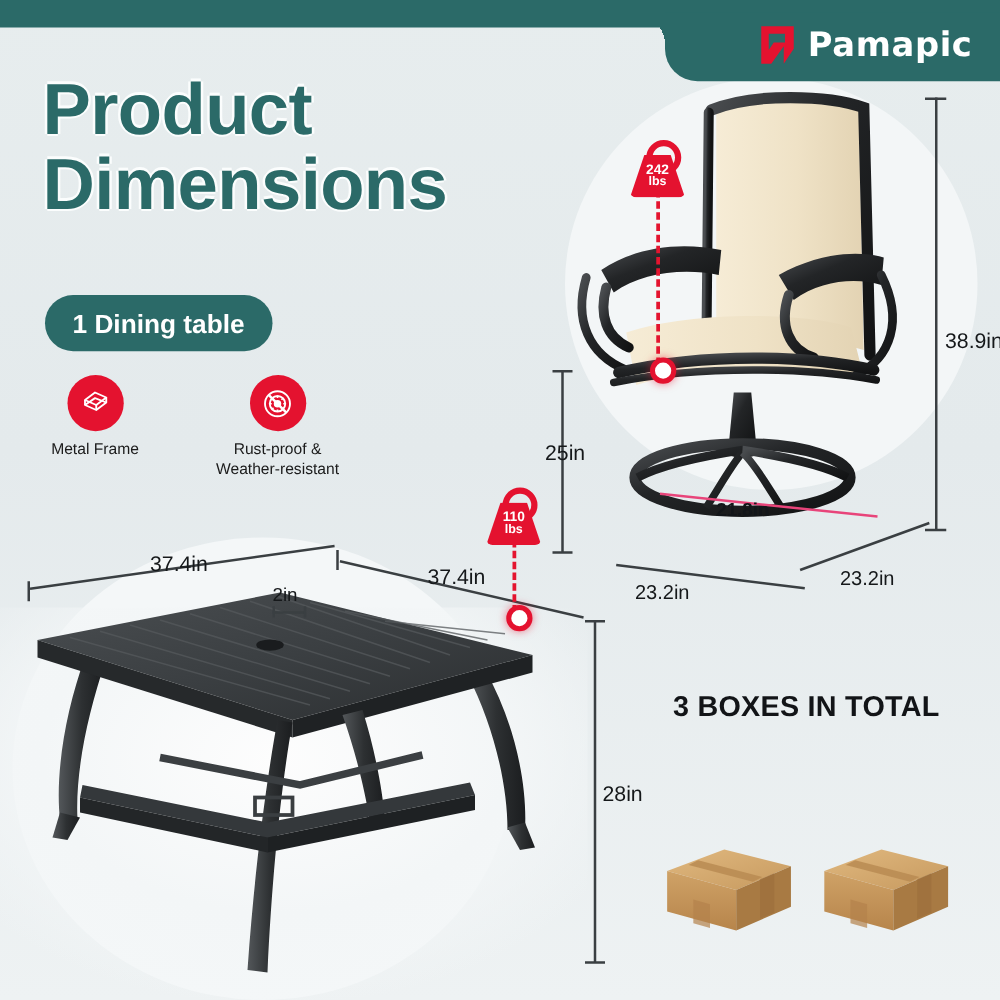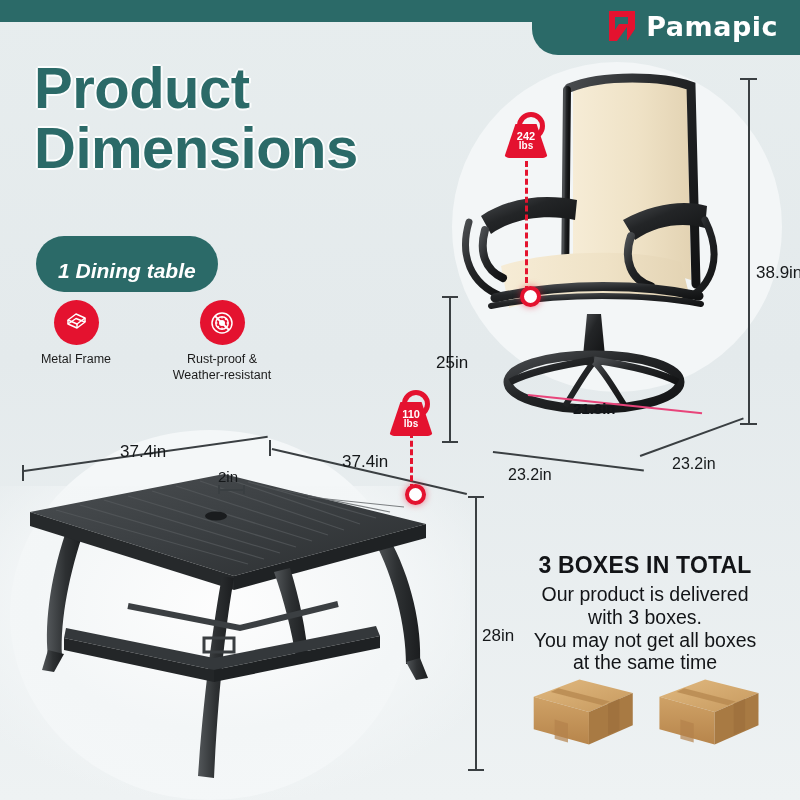--- a/index.html
+++ b/index.html
@@ -8,38 +8,38 @@
     font-family:"Liberation Sans", sans-serif;
     background:#e6ecec;
     position:relative;
   }
   .page{position:absolute;inset:0;
     background:linear-gradient(180deg,#e7edee 0%,#e4eaec 45%,#eef2f3 100%);
     overflow:hidden;}
 
   
   .topbar{position:absolute;top:0;left:0;width:800px;height:22px;background:#2b6a68;}
-  .logo-panel{position:absolute;top:0;right:0;width:268px;height:55px;
+  .logo-panel{position:absolute;top:10px;right:0;width:268px;height:55px;
     background:#2b6a68;border-bottom-left-radius:26px;}
   .logo-panel::before{content:"";position:absolute;left:-26px;top:0;width:26px;height:26px;
     background:radial-gradient(circle at 0 100%, transparent 0 26px, #2b6a68 26px 100%);}
   .logo-wrap{position:absolute;top:9px;right:22px;display:flex;align-items:center;gap:9px;}
   .logo-mark{width:30px;height:34px;position:relative;}
   .logo-text{color:#ffffff;font-weight:bold;font-size:27px;letter-spacing:.5px;
     font-family:"DejaVu Sans", sans-serif;}
 
   
   .title{position:absolute;left:34px;top:58px;width:430px;
     color:#2b6a68;font-weight:bold;font-size:58px;line-height:1.04;
     letter-spacing:-0.5px;text-shadow:0 2px 0 #fbfdfd, 2px 0 0 #fbfdfd, -2px 0 0 #fbfdfd, 0 -2px 0 #fbfdfd;}
   .title span{display:block;}
 
   .pills{position:absolute;left:36px;top:236px;display:flex;gap:14px;}
   .pill{background:#2b6a68;color:#fff;border-radius:999px;
-    padding:23px 22px 9px;font-size:21px;font-weight:bold;white-space:nowrap;font-style:italic;}
+    padding:12px 22px 9px;font-size:21px;font-weight:bold;white-space:nowrap;}
 
   
   .features{position:absolute;left:22px;top:300px;display:flex;gap:38px;}
   .feat{width:108px;display:flex;flex-direction:column;align-items:center;}
   .feat-circle{width:45px;height:45px;border-radius:50%;background:#e4122f;
     display:flex;align-items:center;justify-content:center;}
   .feat-label{margin-top:7px;text-align:center;font-size:12.5px;color:#1b1b1b;line-height:1.25;}
   .disc{position:absolute;border-radius:50%;background:#f3f6f7;}
   .disc-chair{left:452px;top:62px;width:330px;height:330px;}
   .disc-table{left:10px;top:430px;width:400px;height:370px;background:#f4f7f8;}
@@ -288,26 +288,20 @@
     </div>
   </div>
 
   <div class="dimline" style="left:475px;top:496px;width:1.5px;height:274px;"></div>
   <div class="tick" style="left:468px;top:496px;width:16px;height:1.5px;"></div>
   <div class="tick" style="left:468px;top:769px;width:16px;height:1.5px;"></div>
   <div class="dlabel" style="left:482px;top:626px;">28in</div>
 
   <div class="boxes-text">
     <div class="boxes-title">3 BOXES IN TOTAL</div>
-    <div class="boxes-sub">
-      <span>Our product is delivered</span><br>
-      <span>with 3 boxes.</span><br>
-      <span>You may not get all boxes</span><br>
-      <span>at the same time</span>
-    </div>
   </div>
 
   <svg class="boxpair" viewBox="0 0 256 84">
     <defs>
       <linearGradient id="bxtop" x1="0" y1="0" x2="1" y2="1">
         <stop offset="0" stop-color="#e0b87f"></stop>
           <stop offset="1" stop-color="#c79a5f"></stop>
       </linearGradient>
       <linearGradient id="bxfr" x1="0" y1="0" x2="0" y2="1">
         <stop offset="0" stop-color="#cfa267"></stop>

